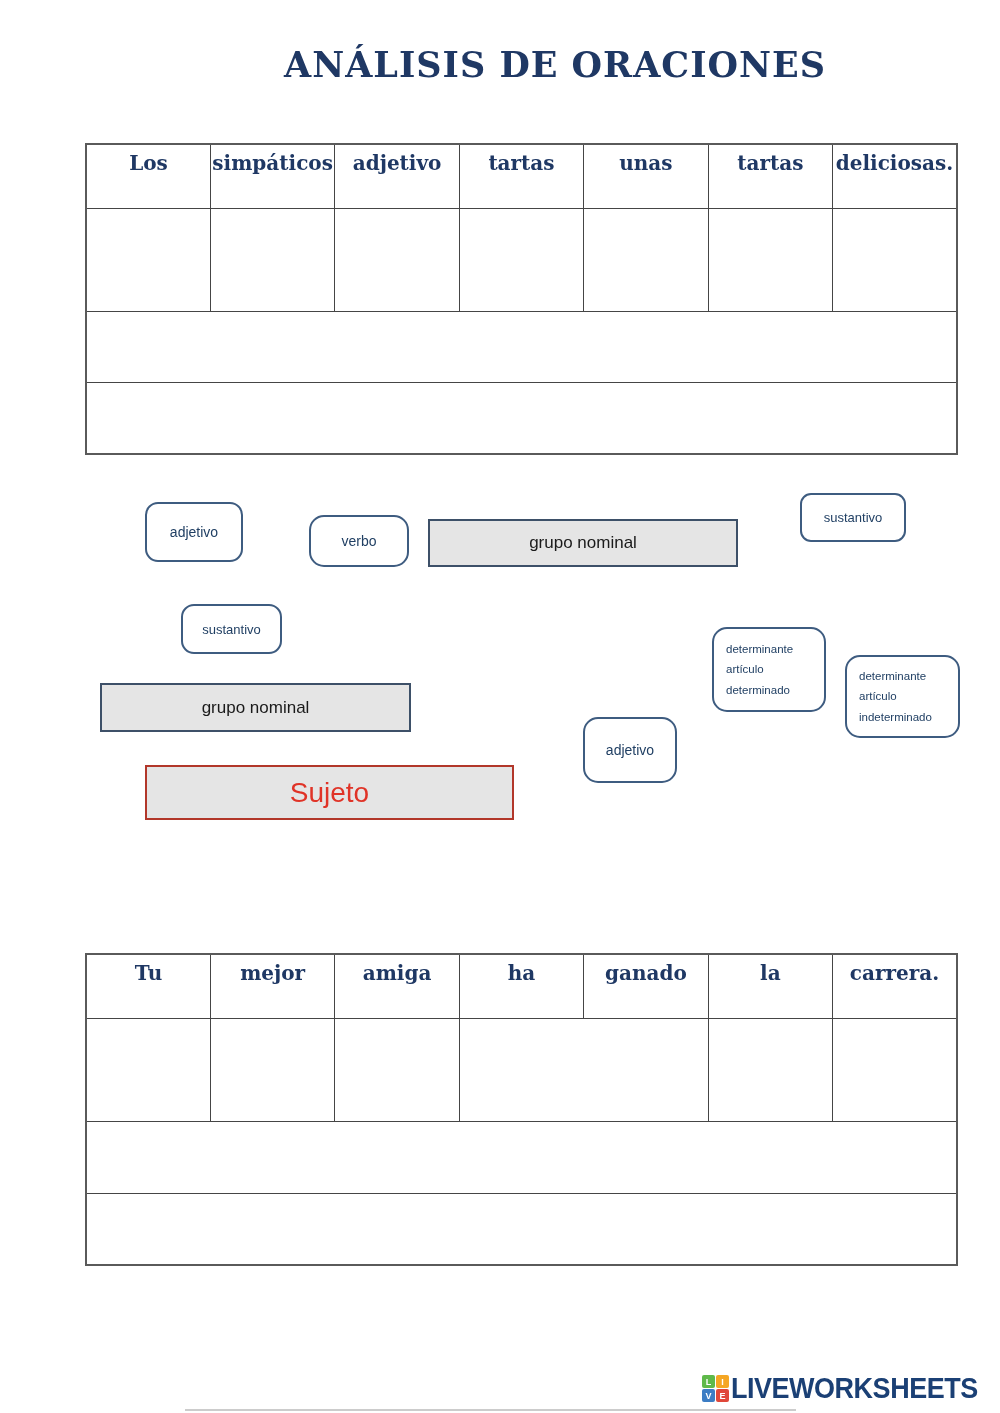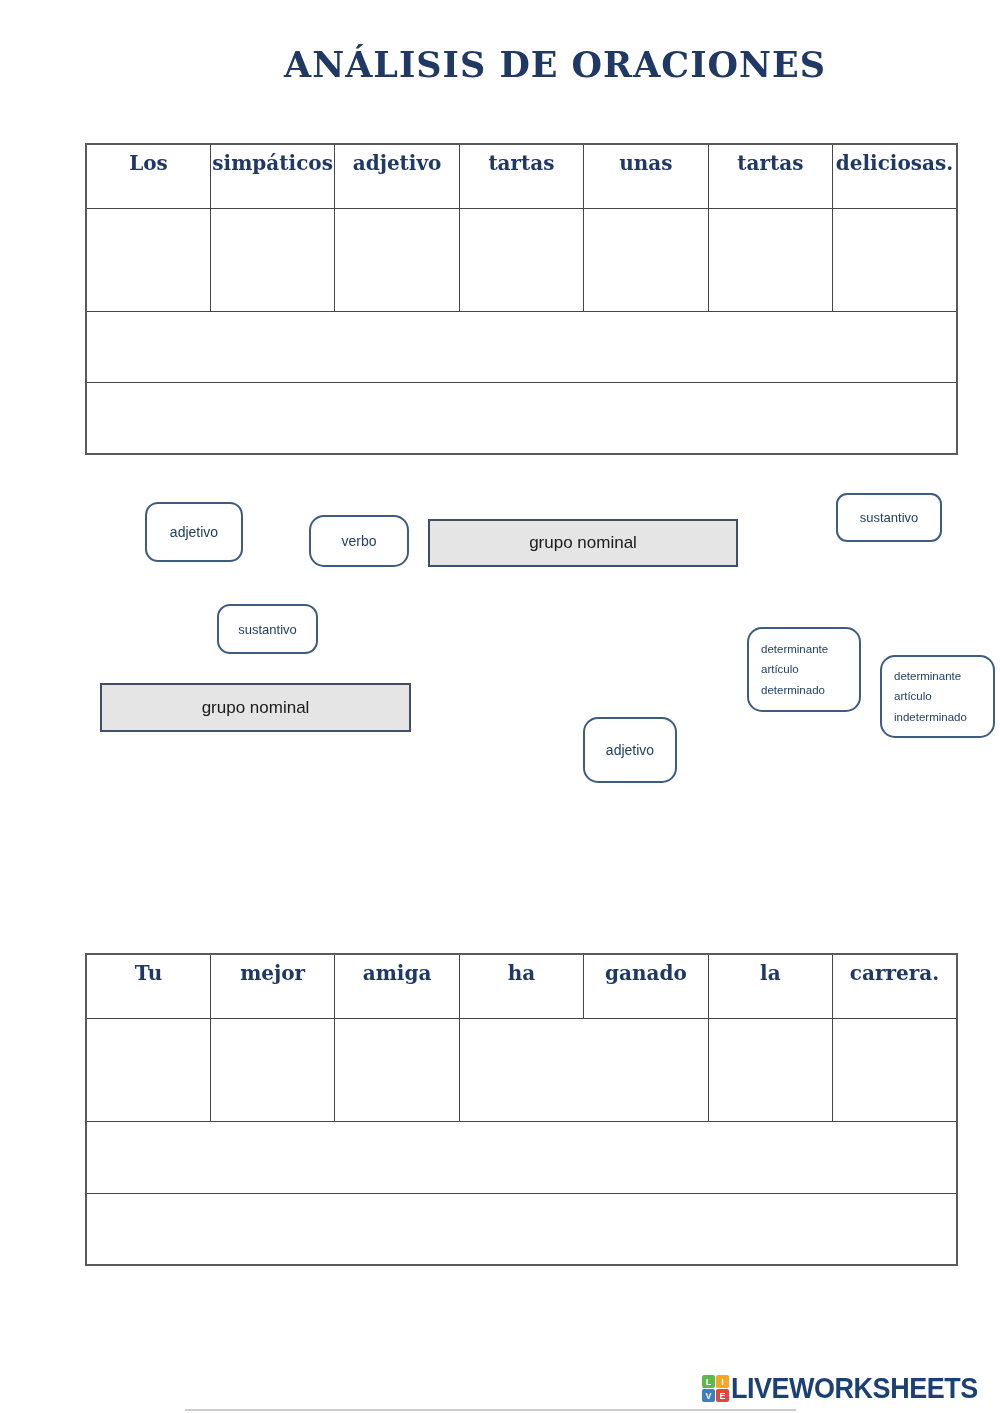--- a/index.html
+++ b/index.html
@@ -57,30 +57,29 @@
     border:2px solid #3e5c80;
     border-radius:13px;
     color:#203f63;
     font-size:14px;
     display:flex;
     align-items:center;
     justify-content:center;
     background:#ffffff;
     box-sizing:border-box;
   }
-  .chip.small-text{font-size:13px;margin-left:36px;}
+  .chip.small-text{font-size:13px;}
   .chip.multi{
     flex-direction:column;
     align-items:flex-start;
     justify-content:center;
     padding-left:12px;
     font-size:11.5px;
     line-height:1.75;
     border-radius:15px;
-    margin-left:35px;
   }
   .box{
     position:absolute;
     border:2px solid #3d5068;
     background:#e5e5e5;
     display:flex;
     align-items:center;
     justify-content:center;
     box-sizing:border-box;
     color:#1a1a1a;
@@ -186,20 +185,21 @@
   <div class="chip multi" style="left:845px;top:655px;width:115px;height:83px;">
     <span>determinante</span>
     <span>artículo</span>
     <span>indeterminado</span>
   </div>
 
   <div class="box" style="left:100px;top:683px;width:311px;height:49px;">grupo nominal</div>
 
   <div class="chip" style="left:583px;top:717px;width:94px;height:66px;border-radius:15px;">adjetivo</div>
 
+  <div class="box sujeto" style="left:145px;top:765px;width:369px;height:55px;">Sujeto</div>
 
   <table class="words-table" id="table2">
     <tbody>
         <tr class="hdr-row">
       <th>Tu</th>
       <th>mejor</th>
       <th>amiga</th>
       <th>ha</th>
       <th>ganado</th>
       <th>la</th>

